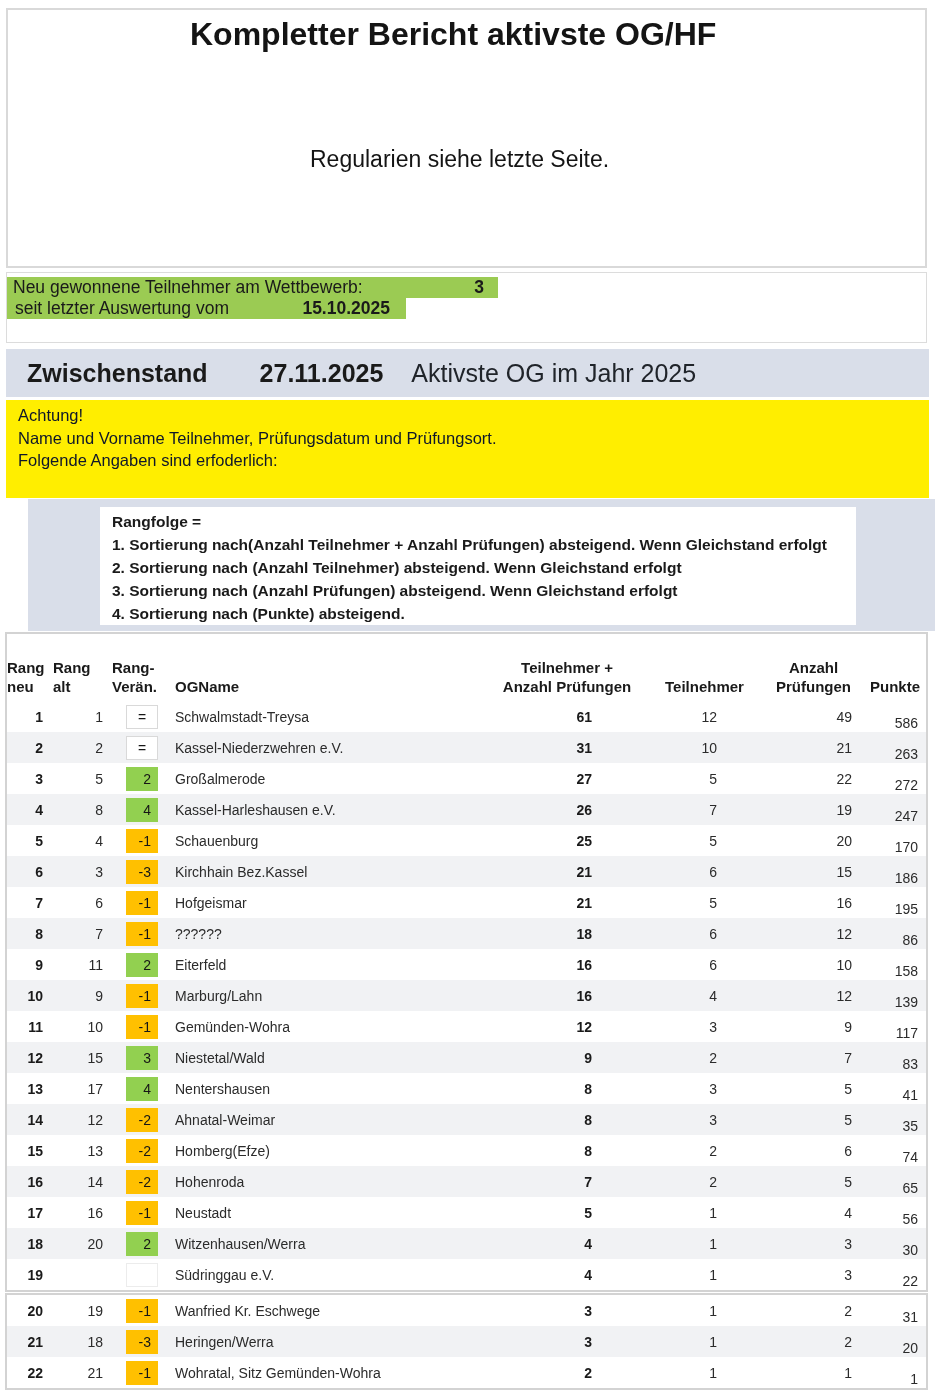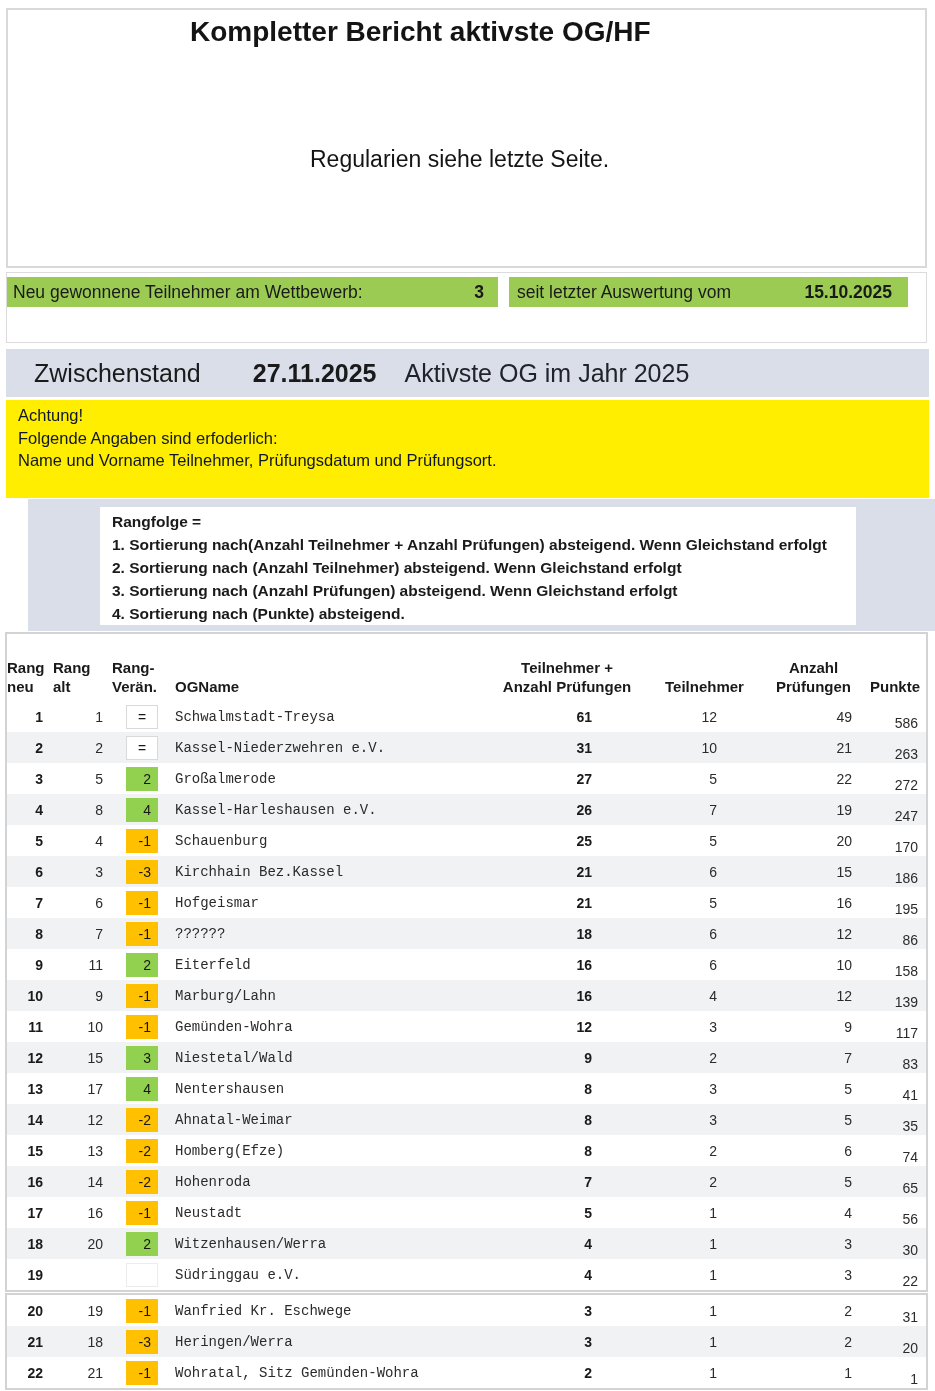--- a/index.html
+++ b/index.html
@@ -3,33 +3,33 @@
 <meta charset="utf-8">
 <style>
   html,body{margin:0;padding:0;}
   body{
     width:935px;height:1391px;position:relative;background:#ffffff;
     font-family:"Liberation Sans", sans-serif;color:#1a1a1a;overflow:hidden;
   }
   section{box-sizing:border-box;}
   
   .box1{position:absolute;left:6px;top:8px;width:921px;height:260px;border:2px solid #d9d9d9;background:#fff;}
-  .title{position:absolute;left:182px;top:6px;font-size:28px;font-weight:bold;color:#141414;text-align:right;}
+  .title{position:absolute;left:182px;top:6px;font-size:32px;font-weight:bold;color:#141414;text-align:right;}
   .note{position:absolute;left:302px;font-size:23px;color:#141414;}
   .n1{top:136px;} .n2{top:236px;margin-top:28px;}
   
   .box2{position:absolute;left:6px;top:272px;width:921px;height:71px;border:1px solid #dcdcdc;background:#fff;}
-  .greenbar{position:absolute;left:0;top:4px;height:30px;display:flex;}
+  .greenbar{position:absolute;left:0;top:4px;height:30px;display:flex;flex-direction:column;}
   .seg{background:#9bcb53;height:30px;display:flex;align-items:center;font-size:17.5px;box-sizing:border-box;}
   .seg1{width:491px;justify-content:space-between;padding:0 14px 0 6px;margin-right:11px;}
   .seg2{width:399px;justify-content:space-between;padding:0 16px 0 8px;text-align:center;}
   .gvalue{font-weight:bold;}
   
   .graybar{position:absolute;left:6px;top:349px;width:923px;height:48px;background:#d9dee9;display:flex;align-items:center;font-size:25px;}
-  .s1{font-weight:normal;padding-left:28px;}
+  .s1{font-weight:bold;padding-left:12px;margin-left:9px;}
   .s2{font-weight:bold;margin-left:52px;}
   .s3{margin-left:28px;color:#20242a;}
   
   .yellowbox{position:absolute;left:6px;top:400px;width:923px;height:98px;background:#ffee00;font-size:16.5px;line-height:22.5px;padding:4px 12px;color:#0f172a;}
   
   .graysection{position:absolute;left:6px;top:499px;width:923px;height:132px;background:#d9dee9;margin-left:22px;}
   .rulesbox{position:absolute;left:72px;top:8px;width:756px;height:118px;background:#fff;font-weight:bold;font-size:15.5px;line-height:23px;padding:3px 0 0 12px;box-sizing:border-box;}
   
   .tblock{position:absolute;left:5px;width:923px;border:2px solid #d3d3d3;background:#fff;}
   .t1{top:632px;}
@@ -42,21 +42,21 @@
   .th.c4{padding-left:5px;}
   .th.c5{text-align:center;padding-left:28px;}
   .th.c6,.th.c7{text-align:center;}
   .th.c8{text-align:right;padding-right:6px;}
   .trow{height:31px;align-items:center;font-size:14px;background:#fff;}
   .trow.alt{background:#f1f2f4;}
   .cell{box-sizing:border-box;}
   .cell.c1{text-align:right;padding-right:10px;}
   .cell.c2{text-align:right;padding-right:7px;color:#2b2b2b;}
   .cell.c3{text-align:right;padding-right:12px;}
-  .cell.c4{padding-left:5px;color:#2b2b2b;font-family:Liberation Mono, monospace;}
+  .cell.c4{padding-left:5px;color:#2b2b2b;}
   .cell.c5{text-align:right;padding-right:52px;}
   .cell.c6{text-align:right;padding-right:48px;color:#2b2b2b;}
   .cell.c7{text-align:right;padding-right:10px;color:#2b2b2b;}
   .cell.c8{text-align:right;padding-right:8px;color:#2b2b2b;margin-top:12px;}
   .bold{font-weight:bold;}
   .badge{display:inline-block;width:32px;height:24px;line-height:24px;text-align:right;padding-right:7px;box-sizing:border-box;vertical-align:middle;font-size:14px;color:#161616;}
   .badge-up{background:#92d050;}
   .badge-down{background:#ffc000;}
   .badge-same{background:#fff;border:1px solid #d9d9d9;text-align:center;padding-right:0;line-height:22px;}
   .badge-none{background:#fff;border:1px solid #ececec;}
@@ -86,22 +86,22 @@
   </section>
 
   <section class="graybar">
     <span class="s1">Zwischenstand</span>
     <span class="s2">27.11.2025</span>
     <span class="s3">Aktivste OG im Jahr 2025</span>
   </section>
 
   <section class="yellowbox">
     <div>Achtung!</div>
+    <div>Name und Vorname Teilnehmer, Prüfungsdatum und Prüfungsort.</div>
     <div>Folgende Angaben sind erfoderlich:</div>
-    <div>Name und Vorname Teilnehmer, Prüfungsdatum und Prüfungsort.</div>
   </section>
 
   <section class="graysection">
     <div class="rulesbox">
       <div>Rangfolge =</div>
       <div>1. Sortierung nach(Anzahl Teilnehmer + Anzahl Prüfungen) absteigend. Wenn Gleichstand erfolgt</div>
       <div>2. Sortierung nach (Anzahl Teilnehmer) absteigend. Wenn Gleichstand erfolgt</div>
       <div>3. Sortierung nach (Anzahl Prüfungen) absteigend. Wenn Gleichstand erfolgt</div>
       <div>4. Sortierung nach (Punkte) absteigend.</div>
     </div>

